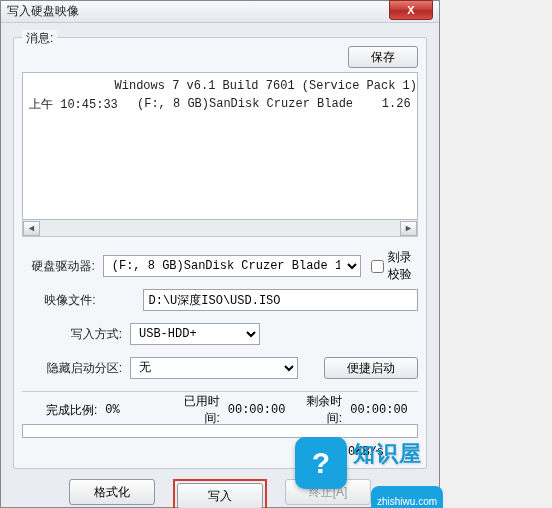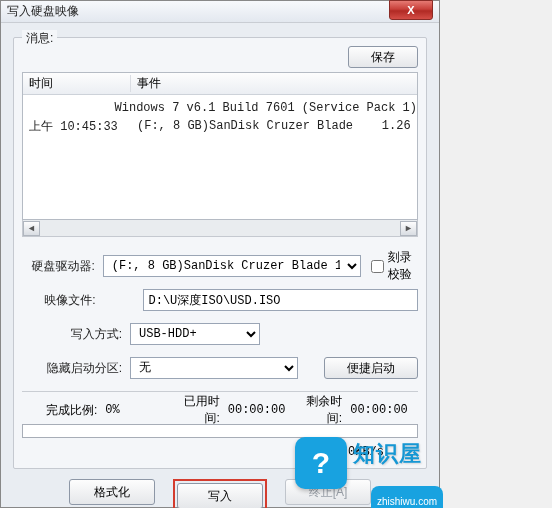--- a/index.html
+++ b/index.html
@@ -258,24 +258,20 @@
   <div class="client">
 
     <div class="group">
       <span class="group-label">消息:</span>
 
       <div class="save-btn-row">
         <button class="btn">保存</button>
       </div>
 
       <div class="log-table">
-        <div class="log-header">
-          <div class="col-time">时间</div>
-          <div class="col-event">事件</div>
-        </div>
         <div class="log-body">
           <div class="log-row">
             <div class="c-time"></div>
             <div class="c-event">Windows 7 v6.1 Build 7601 (Service Pack 1)</div>
           </div>
           <div class="log-row">
             <div class="c-time">上午 10:45:33</div>
             <div class="c-event">(F:, 8 GB)SanDisk Cruzer Blade    1.26</div>
           </div>
         </div>

